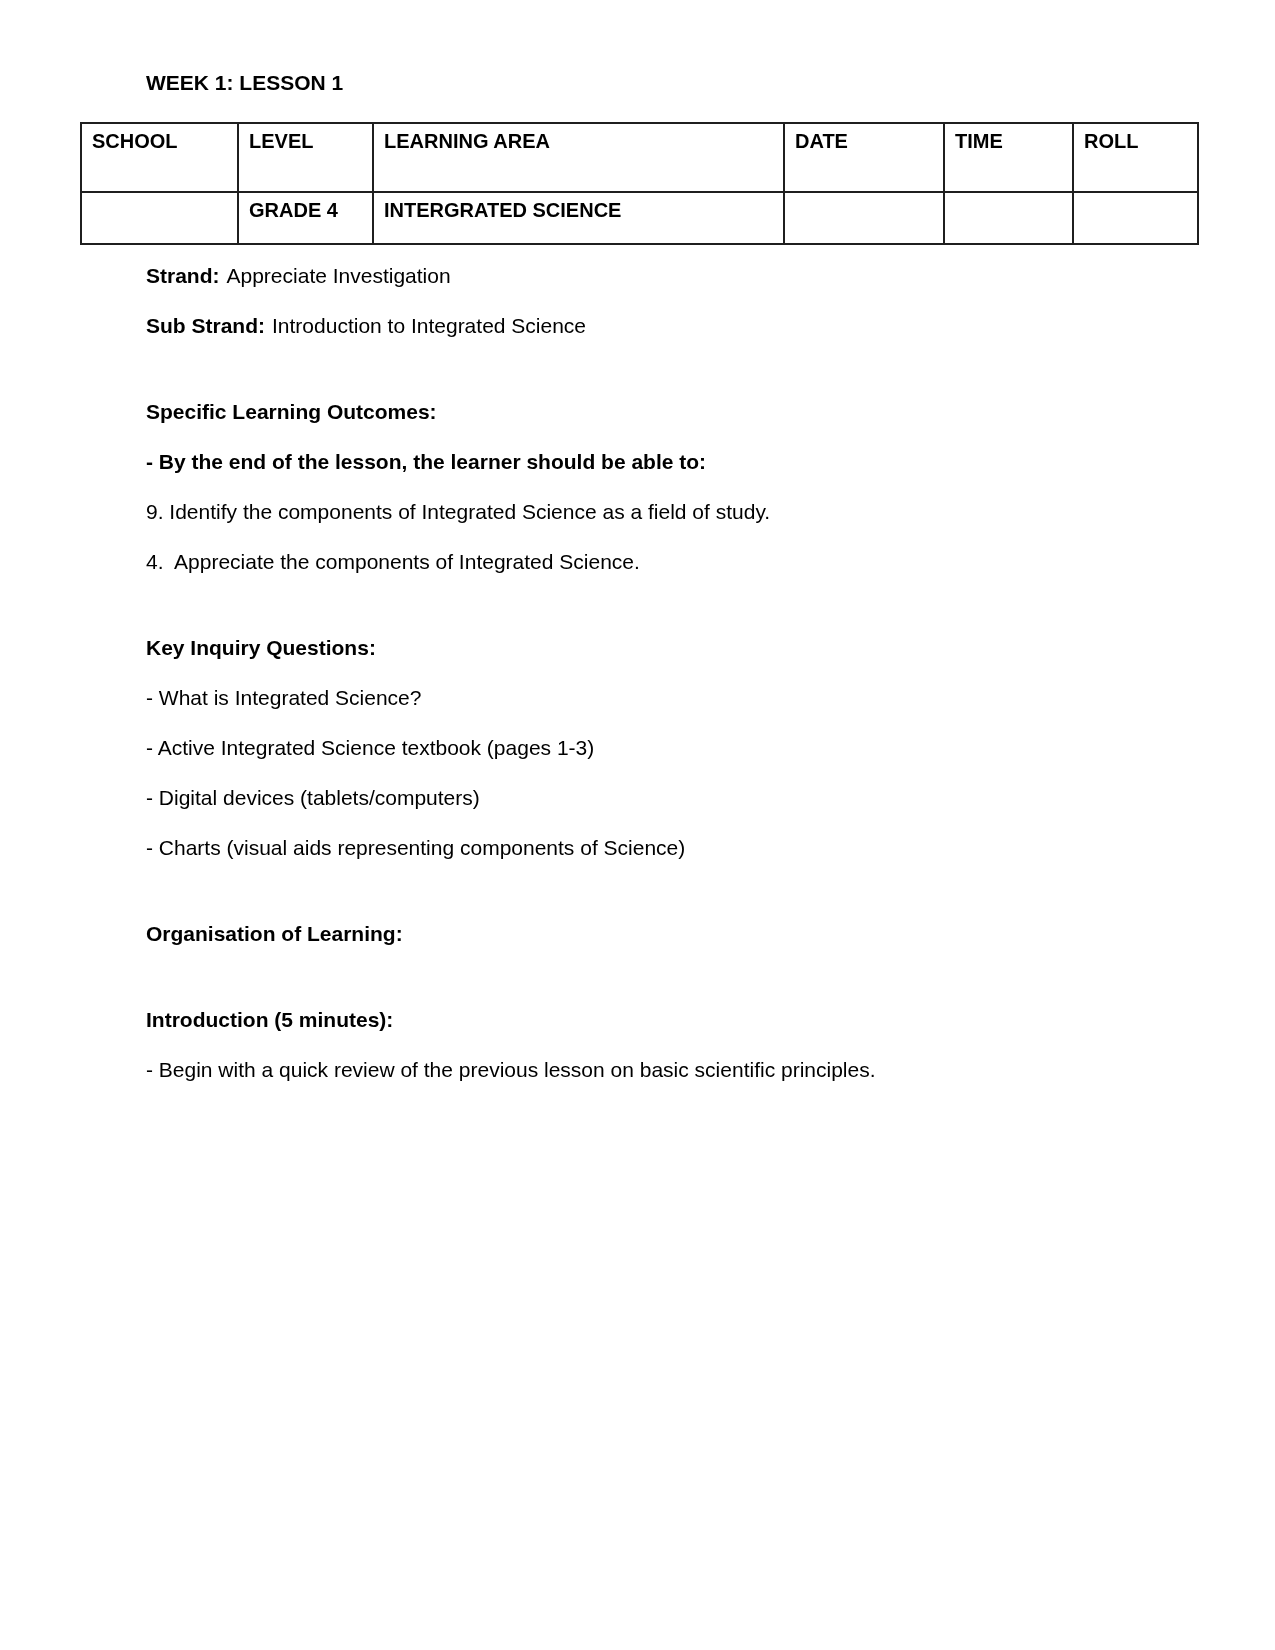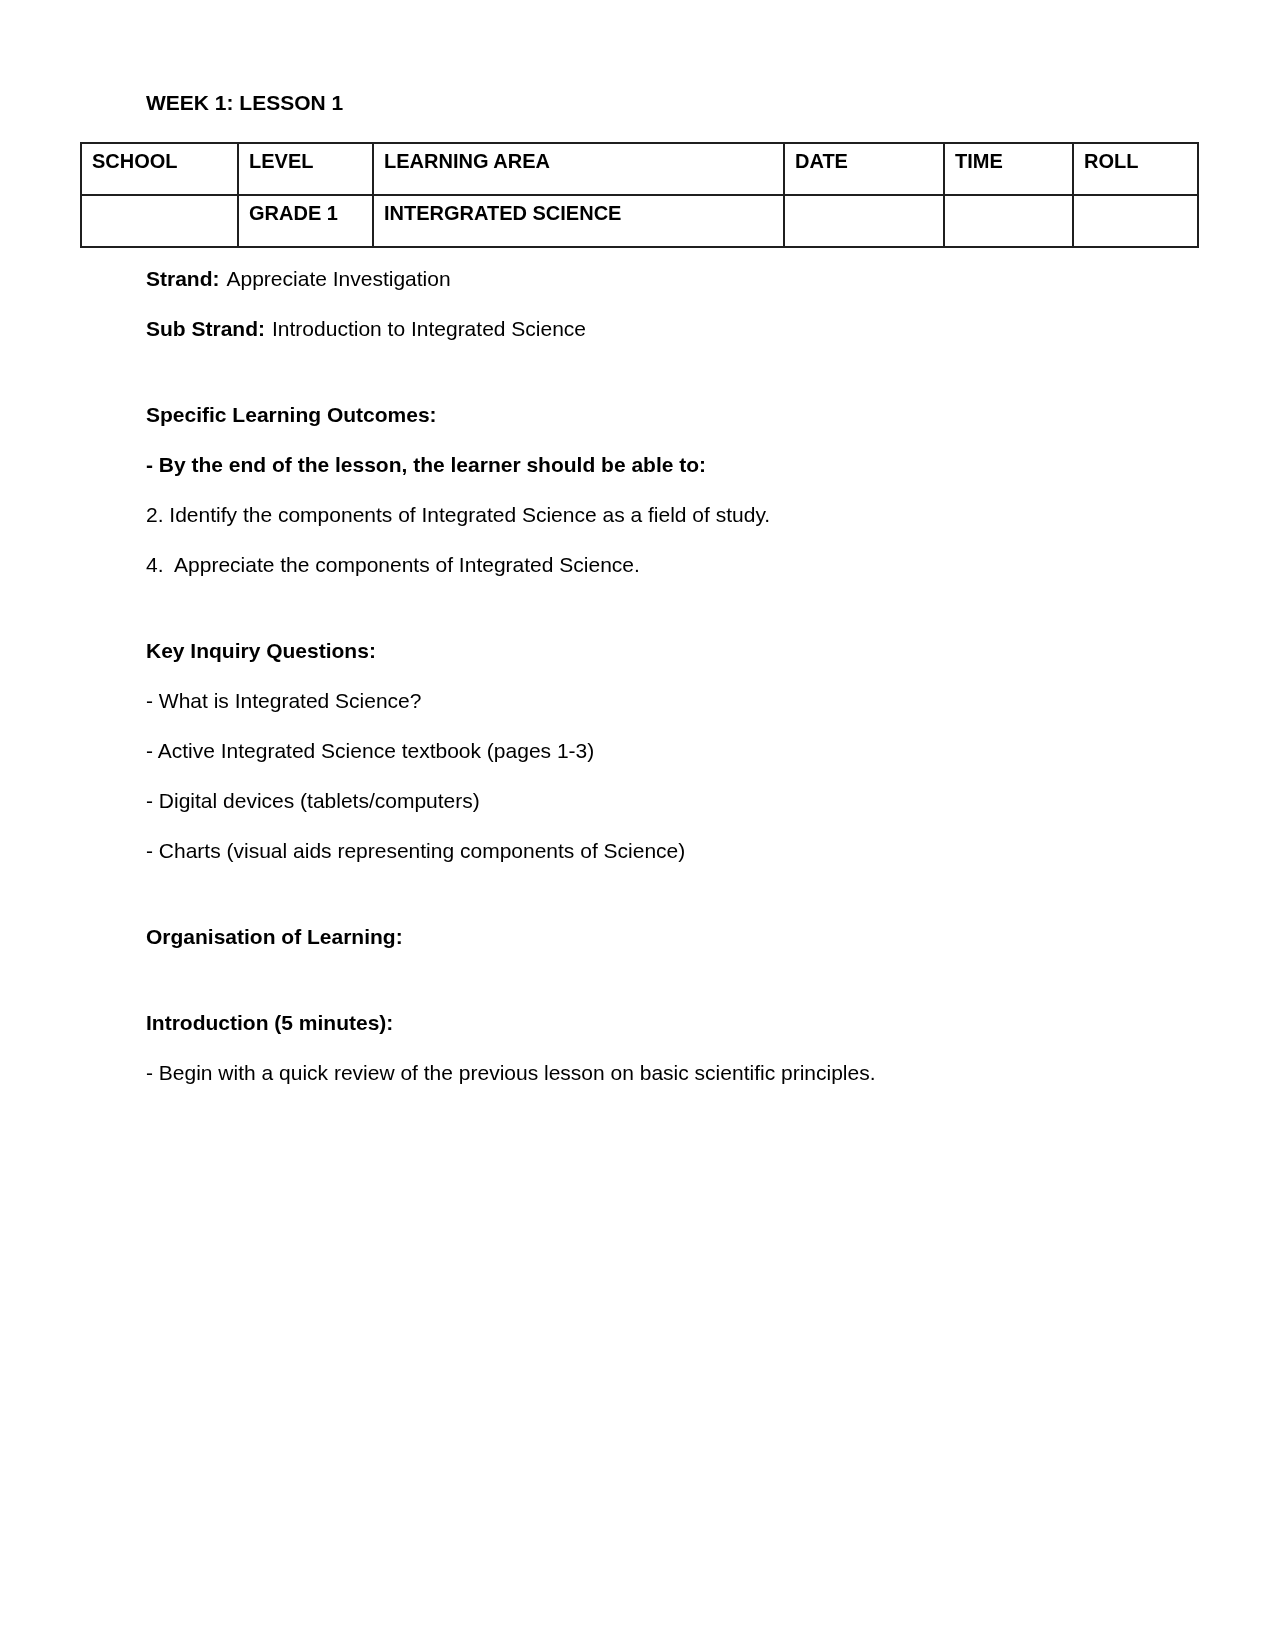--- a/index.html
+++ b/index.html
@@ -5,21 +5,21 @@
   html, body { margin: 0; padding: 0; background: #ffffff; }
   .page {
     position: relative;
     width: 1275px;
     height: 1650px;
     background: #ffffff;
     color: #000000;
     font-family: "Liberation Sans", sans-serif;
     font-size: 21px;
     box-sizing: border-box;
-    padding-top: 88px;
+    padding-top: 68px;
     overflow: hidden;
   }
   .doc-title {
     margin: 0 0 24px 146px;
     font-size: 21px;
     font-weight: bold;
     line-height: 30px;
     white-space: pre-wrap;
   }
   table.info {
@@ -32,21 +32,21 @@
     border: 2px solid #1f1f1f;
     vertical-align: top;
     padding: 6px 10px;
     font-size: 20px;
     font-weight: bold;
     text-align: left;
     box-sizing: border-box;
     overflow: hidden;
     white-space: pre-wrap;
   }
-  table.info thead th { height: 52px; }
+  table.info thead th { height: 69px; }
   table.info tbody td { height: 52px; }
   th.cell-school { text-align: center; }
   td.cell-learning-area { padding-left: 33px; }
   .body-text { margin: 16px 0 0 146px; }
   .para {
     margin: 0 0 20px 0;
     line-height: 30px;
     white-space: pre-wrap;
   }
   .para.bold { font-weight: bold; }
@@ -75,38 +75,38 @@
         <th>LEVEL</th>
         <th>LEARNING AREA</th>
         <th>DATE</th>
         <th>TIME</th>
         <th>ROLL</th>
       </tr>
     </thead>
     <tbody>
       <tr>
         <td></td>
-        <td>GRADE 1</td>
+        <td>GRADE 4</td>
         <td class="cell-learning-area">INTERGRATED SCIENCE</td>
         <td></td>
         <td></td>
         <td></td>
       </tr>
     </tbody>
   </table>
 
   <div class="body-text">
 
     <p class="para"><span class="b">Strand:</span><span>Appreciate Investigation</span></p>
 
     <p class="para"><span class="b">Sub Strand:</span><span>Introduction to Integrated Science</span></p>
 
     <p class="para bold gap">Specific Learning Outcomes:</p>
     <p class="para bold">- By the end of the lesson, the learner should be able to:</p>
-    <p class="para">2. Identify the components of Integrated Science as a field of study.</p>
+    <p class="para">9. Identify the components of Integrated Science as a field of study.</p>
     <p class="para">4.  Appreciate the components of Integrated Science.</p>
 
     <p class="para bold gap">Key Inquiry Questions:</p>
     <p class="para">- What is Integrated Science?</p>
 
     <p class="para">- Active Integrated Science textbook (pages 1-3)</p>
     <p class="para">- Digital devices (tablets/computers)</p>
     <p class="para">- Charts (visual aids representing components of Science)</p>
 
     <p class="para bold gap">Organisation of Learning:</p>

